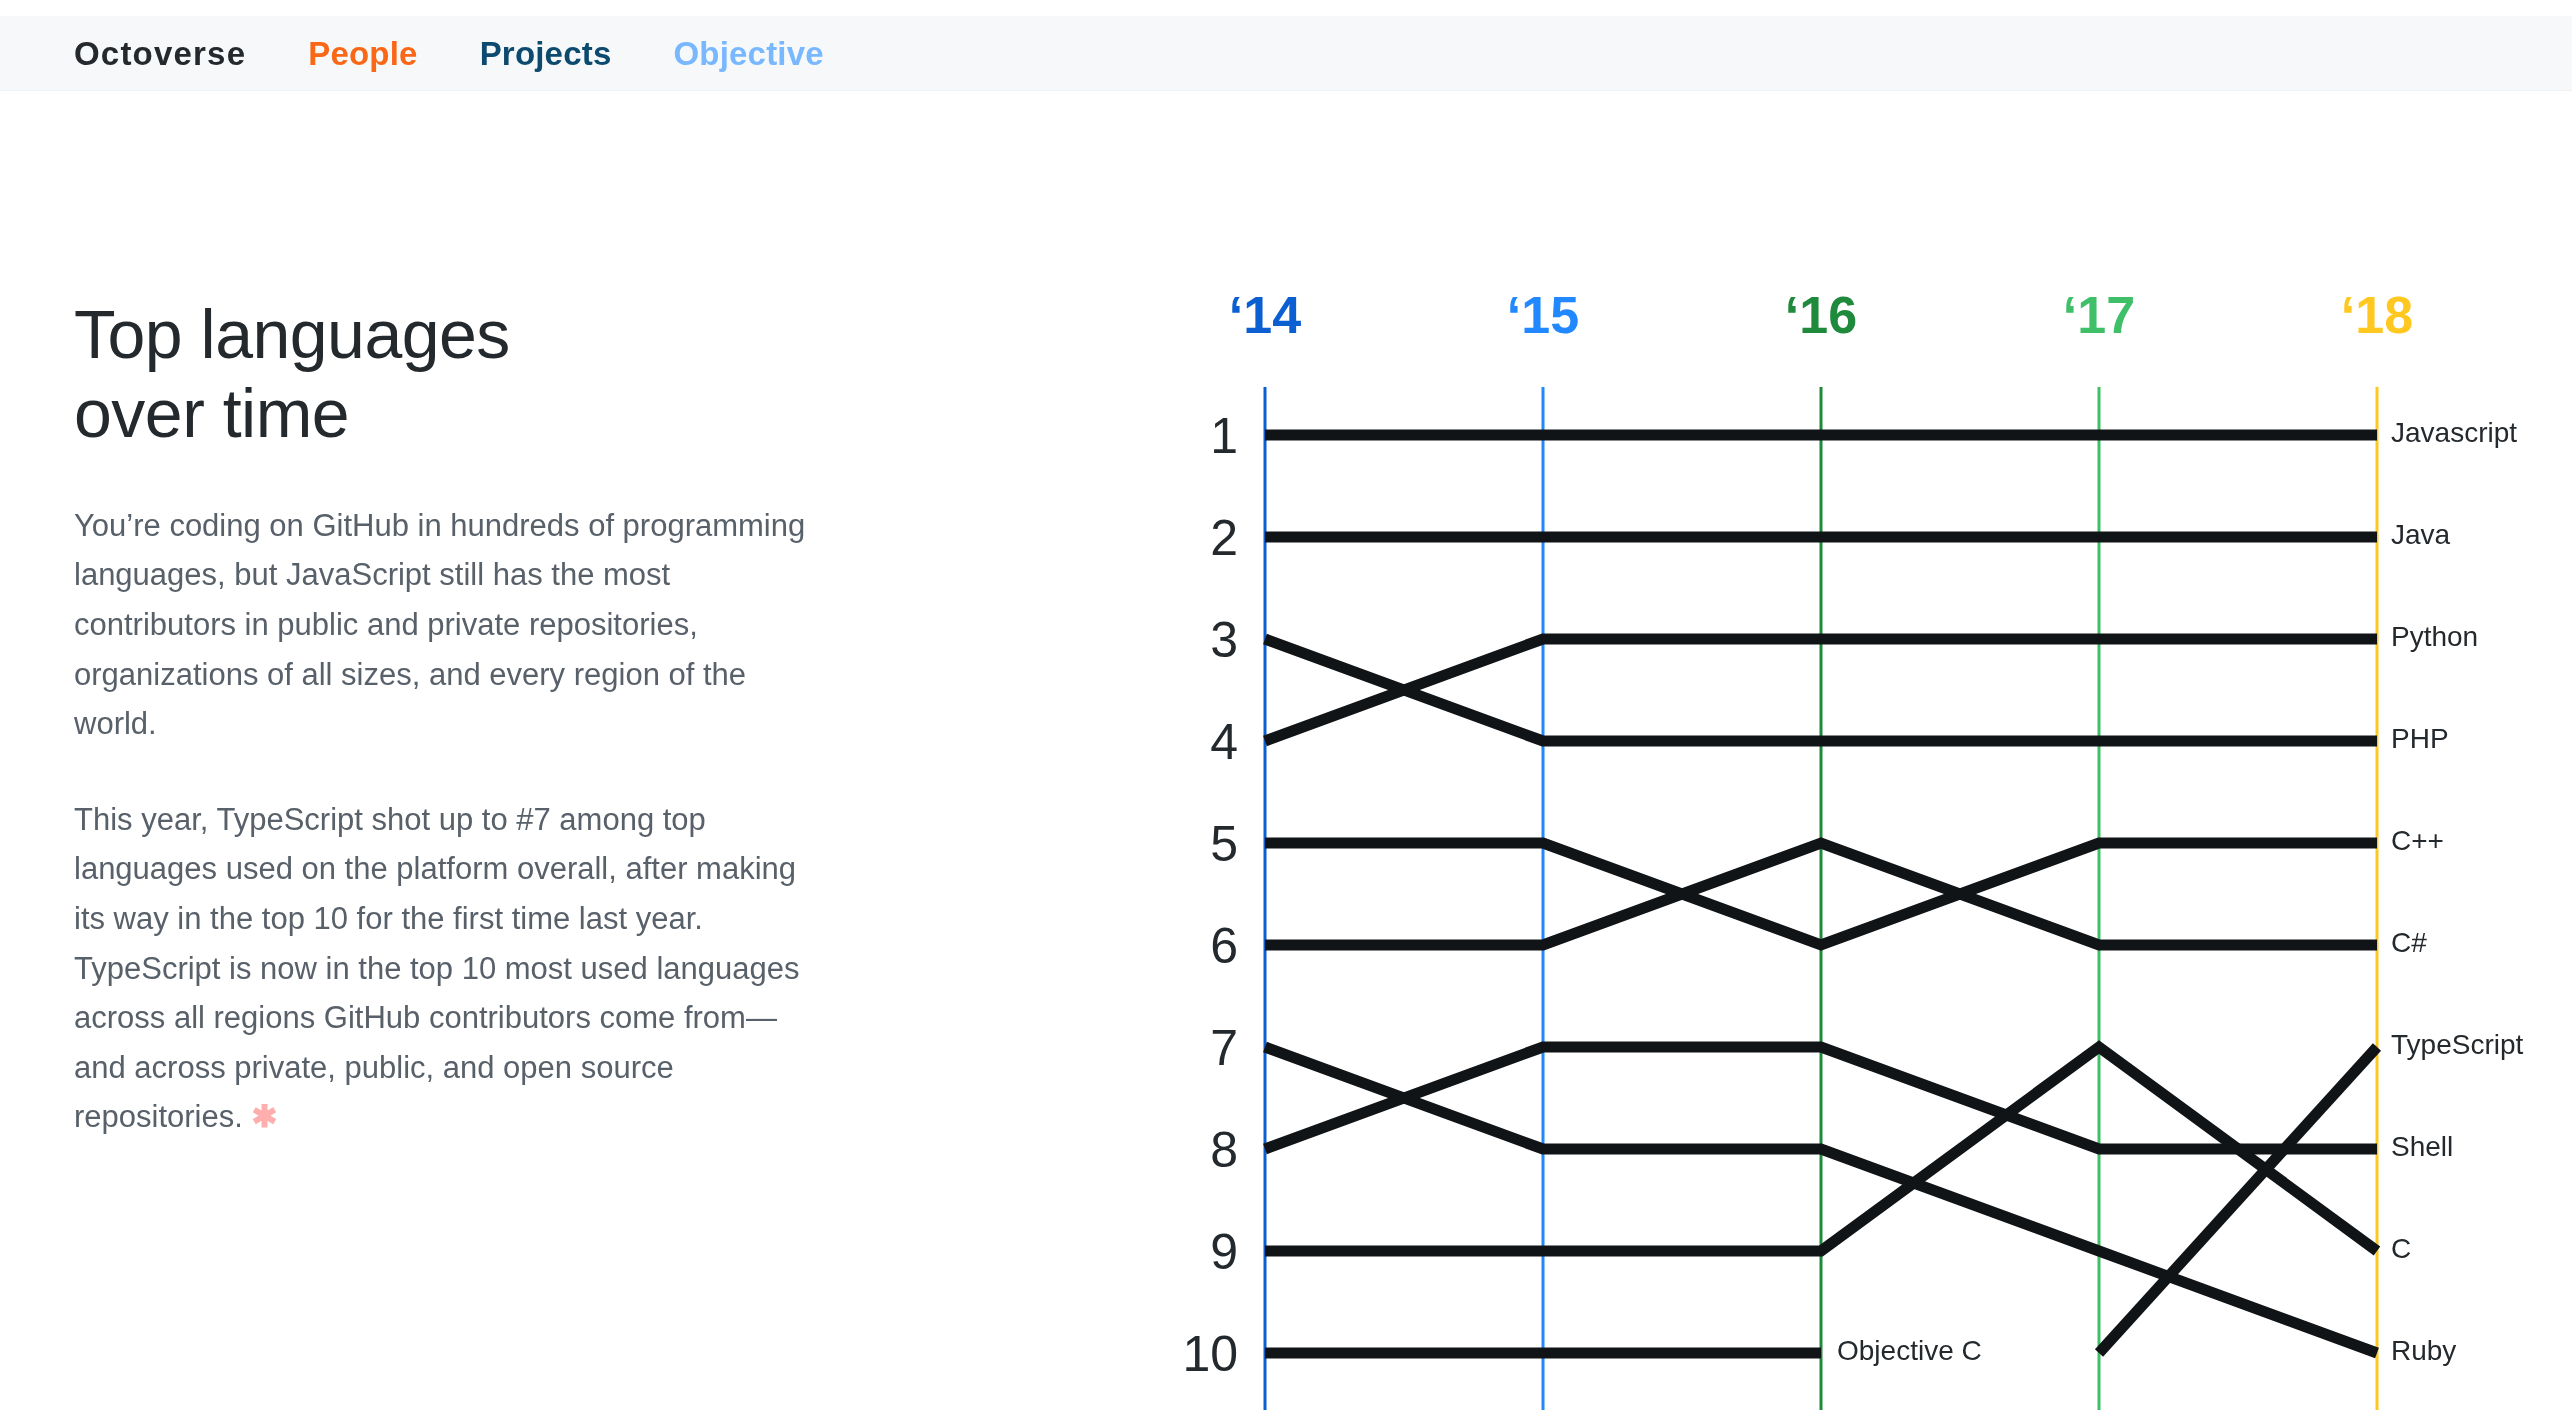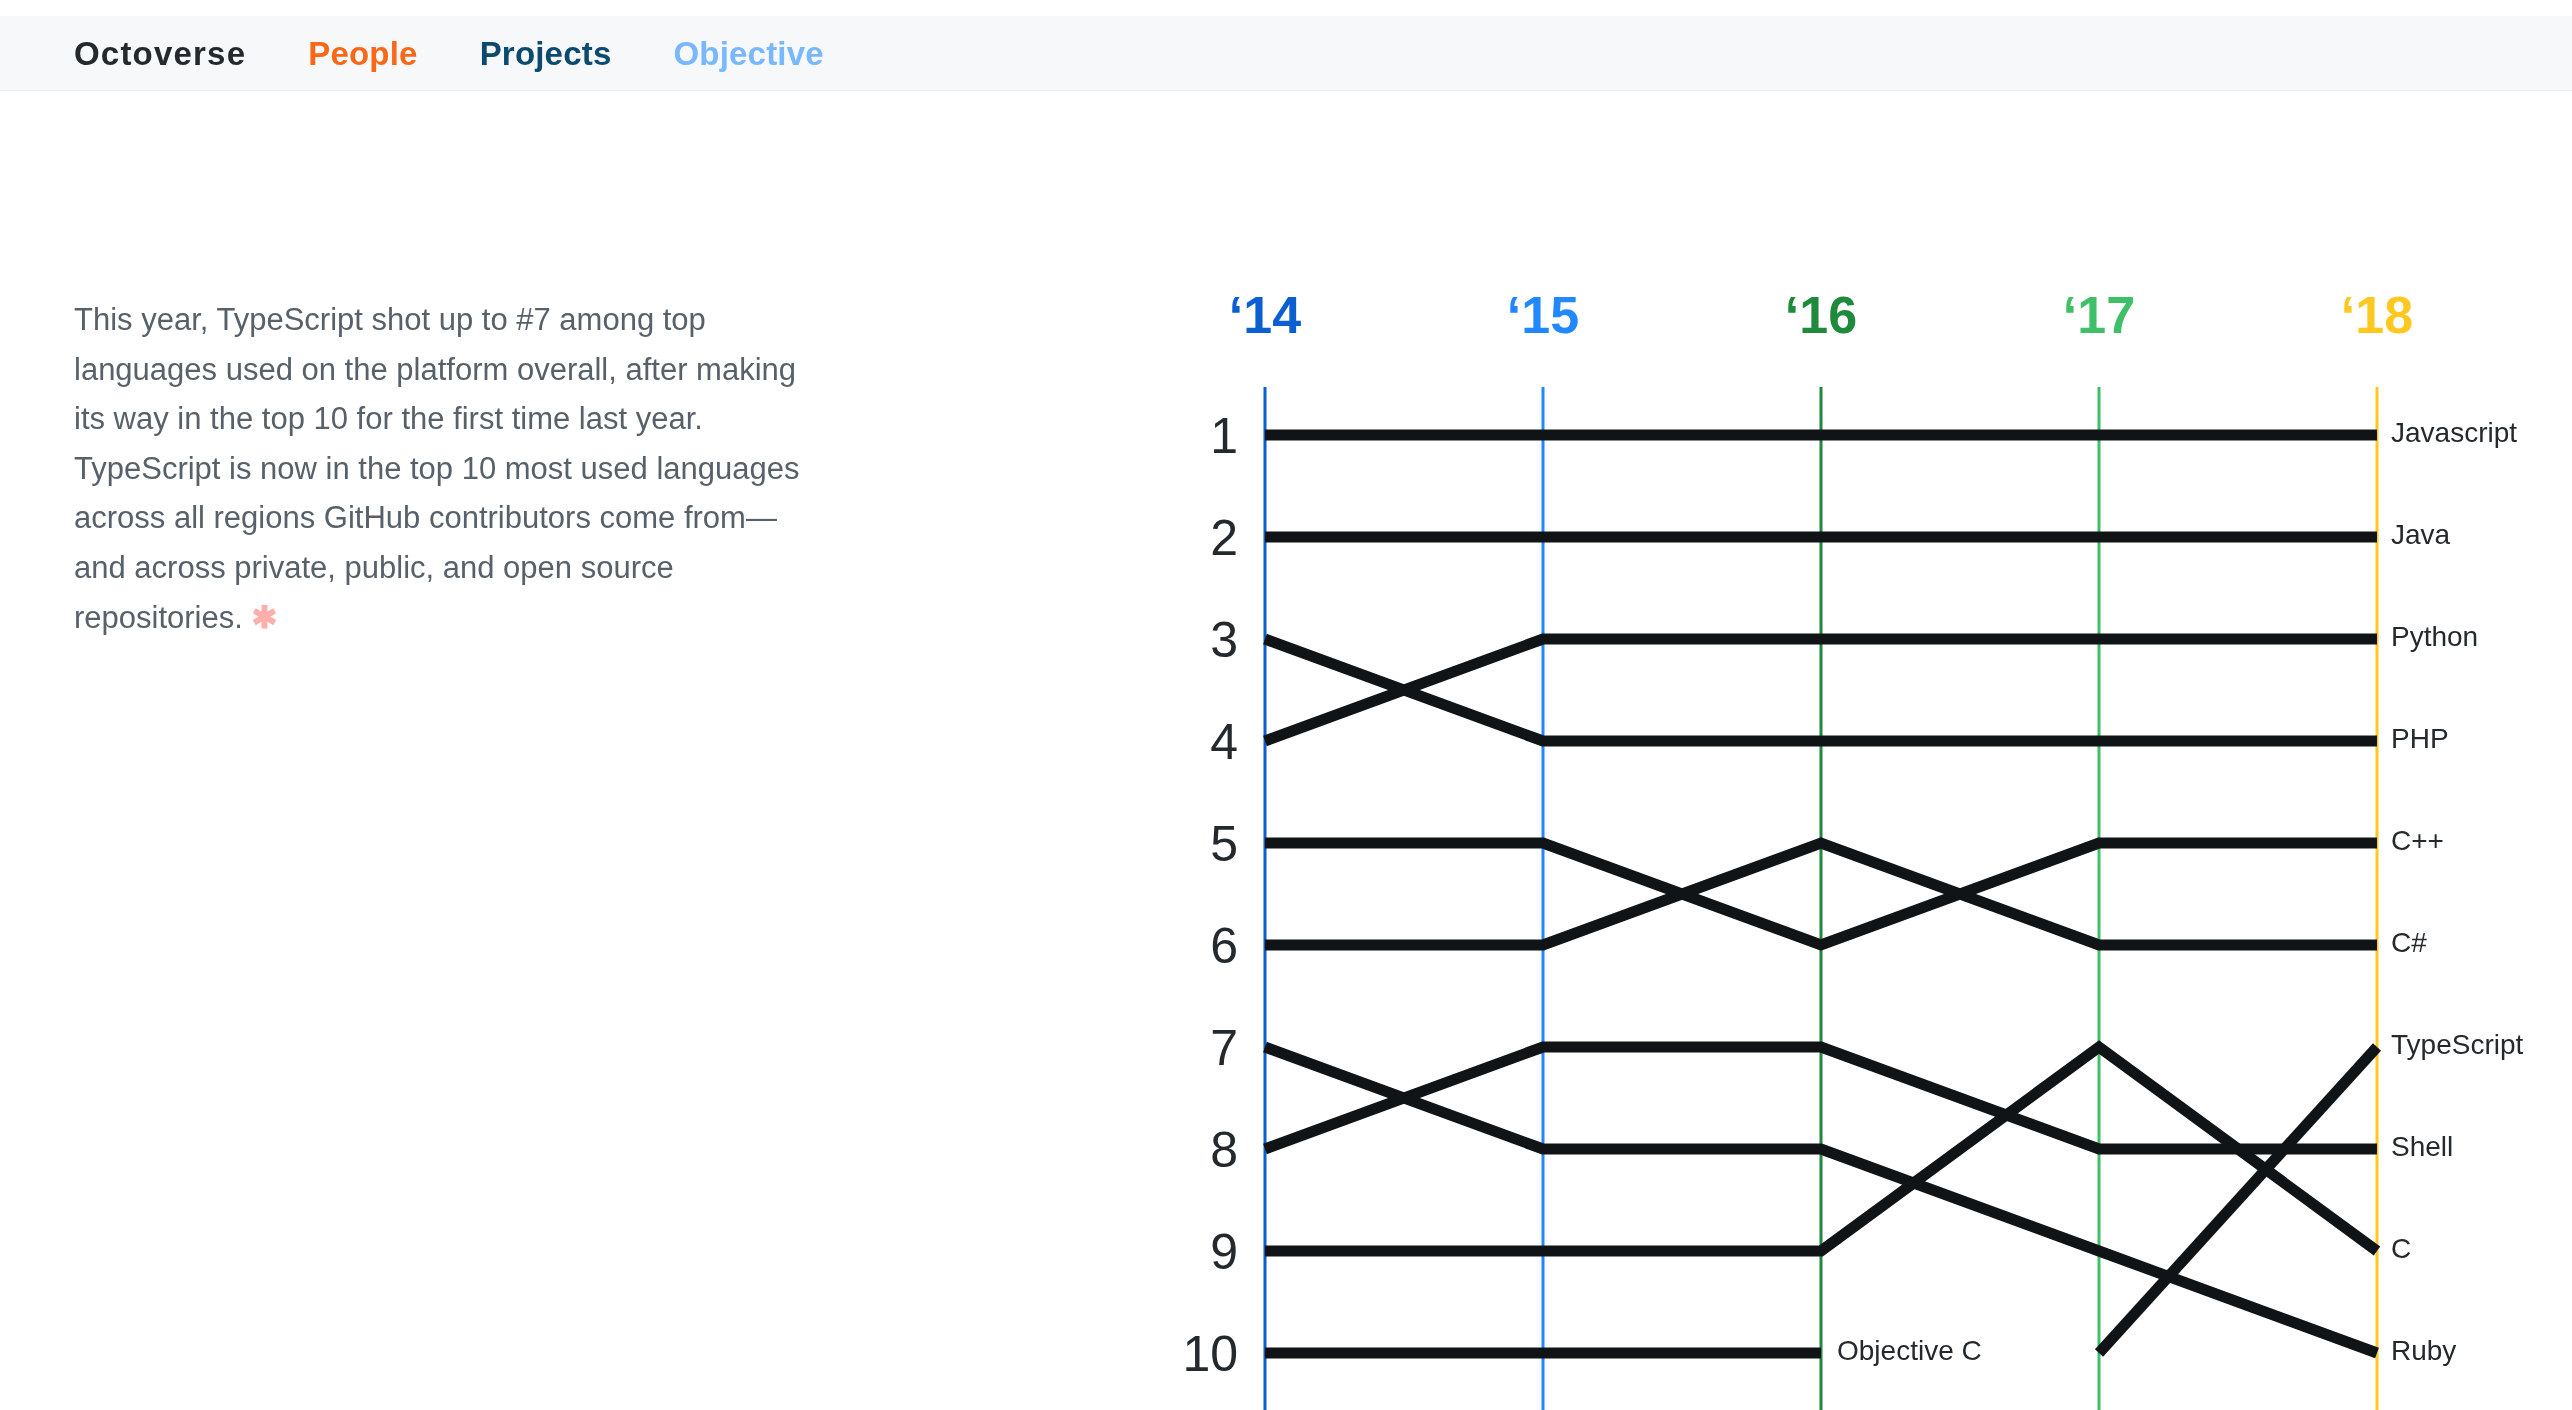--- a/index.html
+++ b/index.html
@@ -92,20 +92,23 @@
 <body>
 
 <div class="topbar">
   <div class="nav-item brand" style="color: rgb(36, 41, 46);">Octoverse</div>
   <div class="nav-item" id="nav1" style="color: rgb(249, 104, 22);">People</div>
   <div class="nav-item" id="nav2" style="color: #0c4a6e;">Projects</div>
   <div class="nav-item" id="nav3" style="color: rgb(121, 184, 255);">Objective</div>
 </div>
 
 <div class="left">
+  <h1 class="headline">Top languages
+over time</h1>
+  <p class="para">You’re coding on GitHub in hundreds of programming languages, but JavaScript still has the most contributors in public and private repositories, organizations of all sizes, and every region of the world.</p>
   <p class="para"><span>This year, TypeScript shot up to #7 among top languages used on the platform overall, after making its way in the top 10 for the first time last year. TypeScript is now in the top 10 most used languages across all regions GitHub contributors come from—and across private, public, and open source repositories.</span> <span class="asterisk">✱</span></p>
 </div>
 
 <div class="chart-wrap">
   <svg class="chart-svg" id="chart" width="1430" height="1155" viewBox="0 0 1430 1155">
     <g id="g-yticks">
         <text x="108" y="198" class="ylab">1</text>
         <text x="108" y="300" class="ylab">2</text>
         <text x="108" y="402" class="ylab">3</text>
         <text x="108" y="504" class="ylab">4</text>

